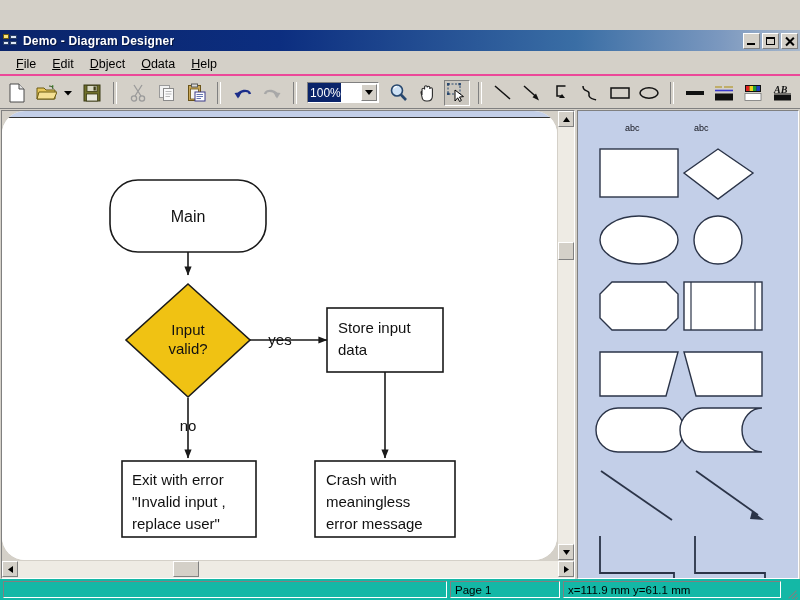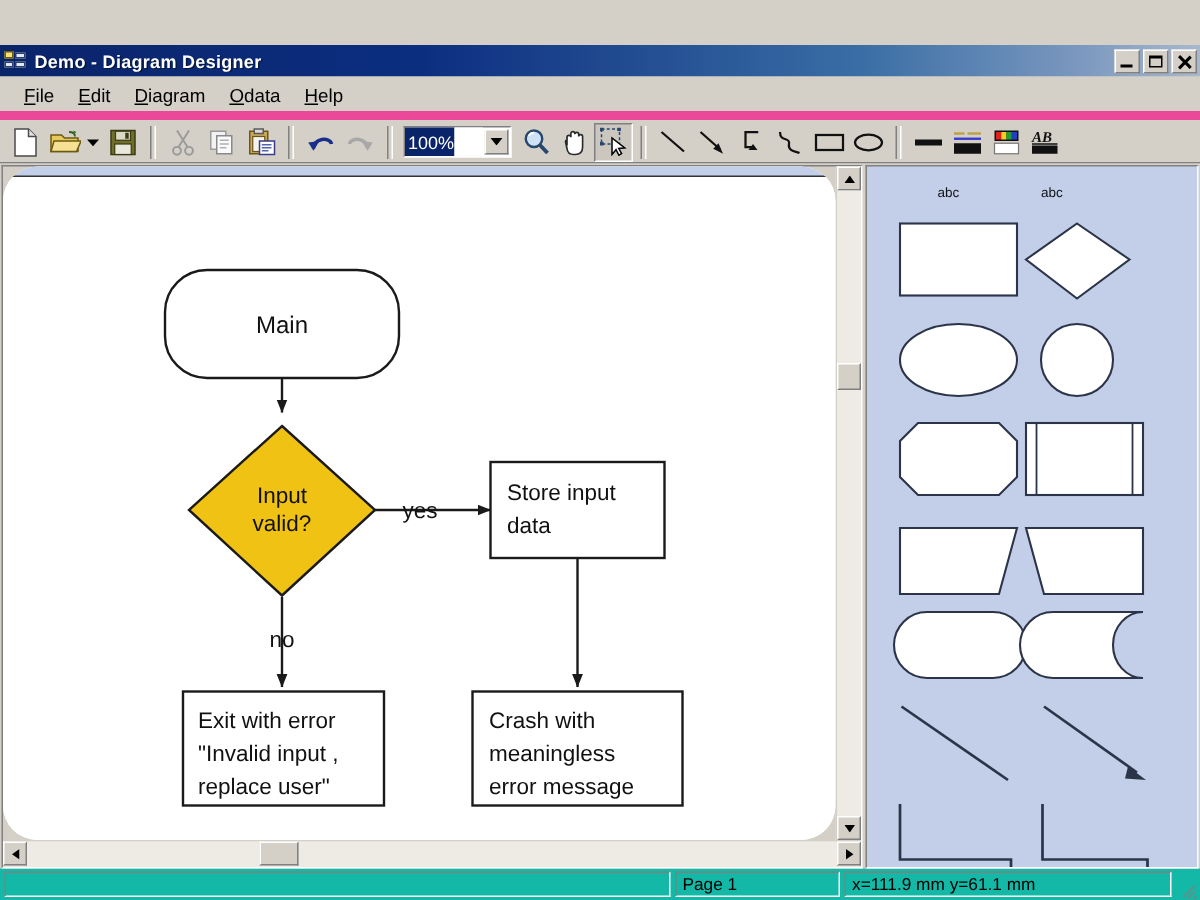--- a/index.html
+++ b/index.html
@@ -35,22 +35,22 @@
   .tb-close .x2{transform:rotate(-45deg);}
 
   
   .menubar{height:22px;flex:0 0 22px;display:flex;align-items:flex-end;padding-left:8px;
            background:#d4d0c8;border-bottom:1px solid #d4d0c8;}
   .menu-item{font-size:12.5px;color:#000;padding:2px 8px;cursor:default;white-space:nowrap;}
   .menu-item u{text-decoration:underline;}
 
   
   .toolbar{height:35px;flex:0 0 35px;display:flex;align-items:center;background:#d4d0c8;
-           border-top:6px solid #ec4899;box-sizing:border-box;padding:0 4px;
-           box-shadow:inset 0 -1px 0 #808080;}
+           border-top:2px solid #ec4899;box-sizing:border-box;padding:0 4px;
+           box-shadow:inset 0 -1px 0 #808080;justify-content:space-between;}
   .tb-sep{width:2px;height:22px;margin:0 5px;border-left:1px solid #808080;border-right:1px solid #ffffff;}
   .tbtn{width:26px;height:26px;display:flex;align-items:center;justify-content:center;
         position:relative;box-sizing:border-box;border:1px solid transparent;font-style:italic;}
   .tbtn.pressed{border-color:#808080 #ffffff #ffffff #808080;background:#cbc7bf;}
   .tbtn.small{width:13px;}
   svg{display:block;shape-rendering:geometricPrecision;}
 
   .zoombox{width:72px;height:21px;display:flex;align-items:stretch;margin:0 3px 0 2px;
            border:1px solid;border-color:#808080 #ffffff #ffffff #808080;background:#fff;box-sizing:border-box;}
   .zoombox .zv{flex:1;background:#0a246a;color:#fff;font-size:12px;display:flex;align-items:center;
@@ -127,21 +127,21 @@
       <div class="tb-btn tb-close">
         <i class="x1"></i>
           <i class="x2"></i>
       </div>
     </div>
   </div>
 
   <div class="menubar">
     <div class="menu-item"><u>F</u><span>ile</span></div>
     <div class="menu-item"><u>E</u><span>dit</span></div>
-    <div class="menu-item"><u>D</u><span>iagram</span></div>
+    <div class="menu-item"><u>D</u><span>bject</span></div>
     <div class="menu-item"><u>O</u><span>data</span></div>
     <div class="menu-item"><u>H</u><span>elp</span></div>
   </div>
 
   <div class="toolbar">
 
     <div class="tbtn">
       <svg width="18" height="20" viewBox="0 0 18 20">
         <path d="M2 1 H11 L16 6 V19 H2 Z" fill="#ffffff" stroke="#4a4a4a" stroke-width="1"></path>
         <path d="M11 1 V6 H16" fill="#e2e2e2" stroke="#4a4a4a" stroke-width="1"></path>

